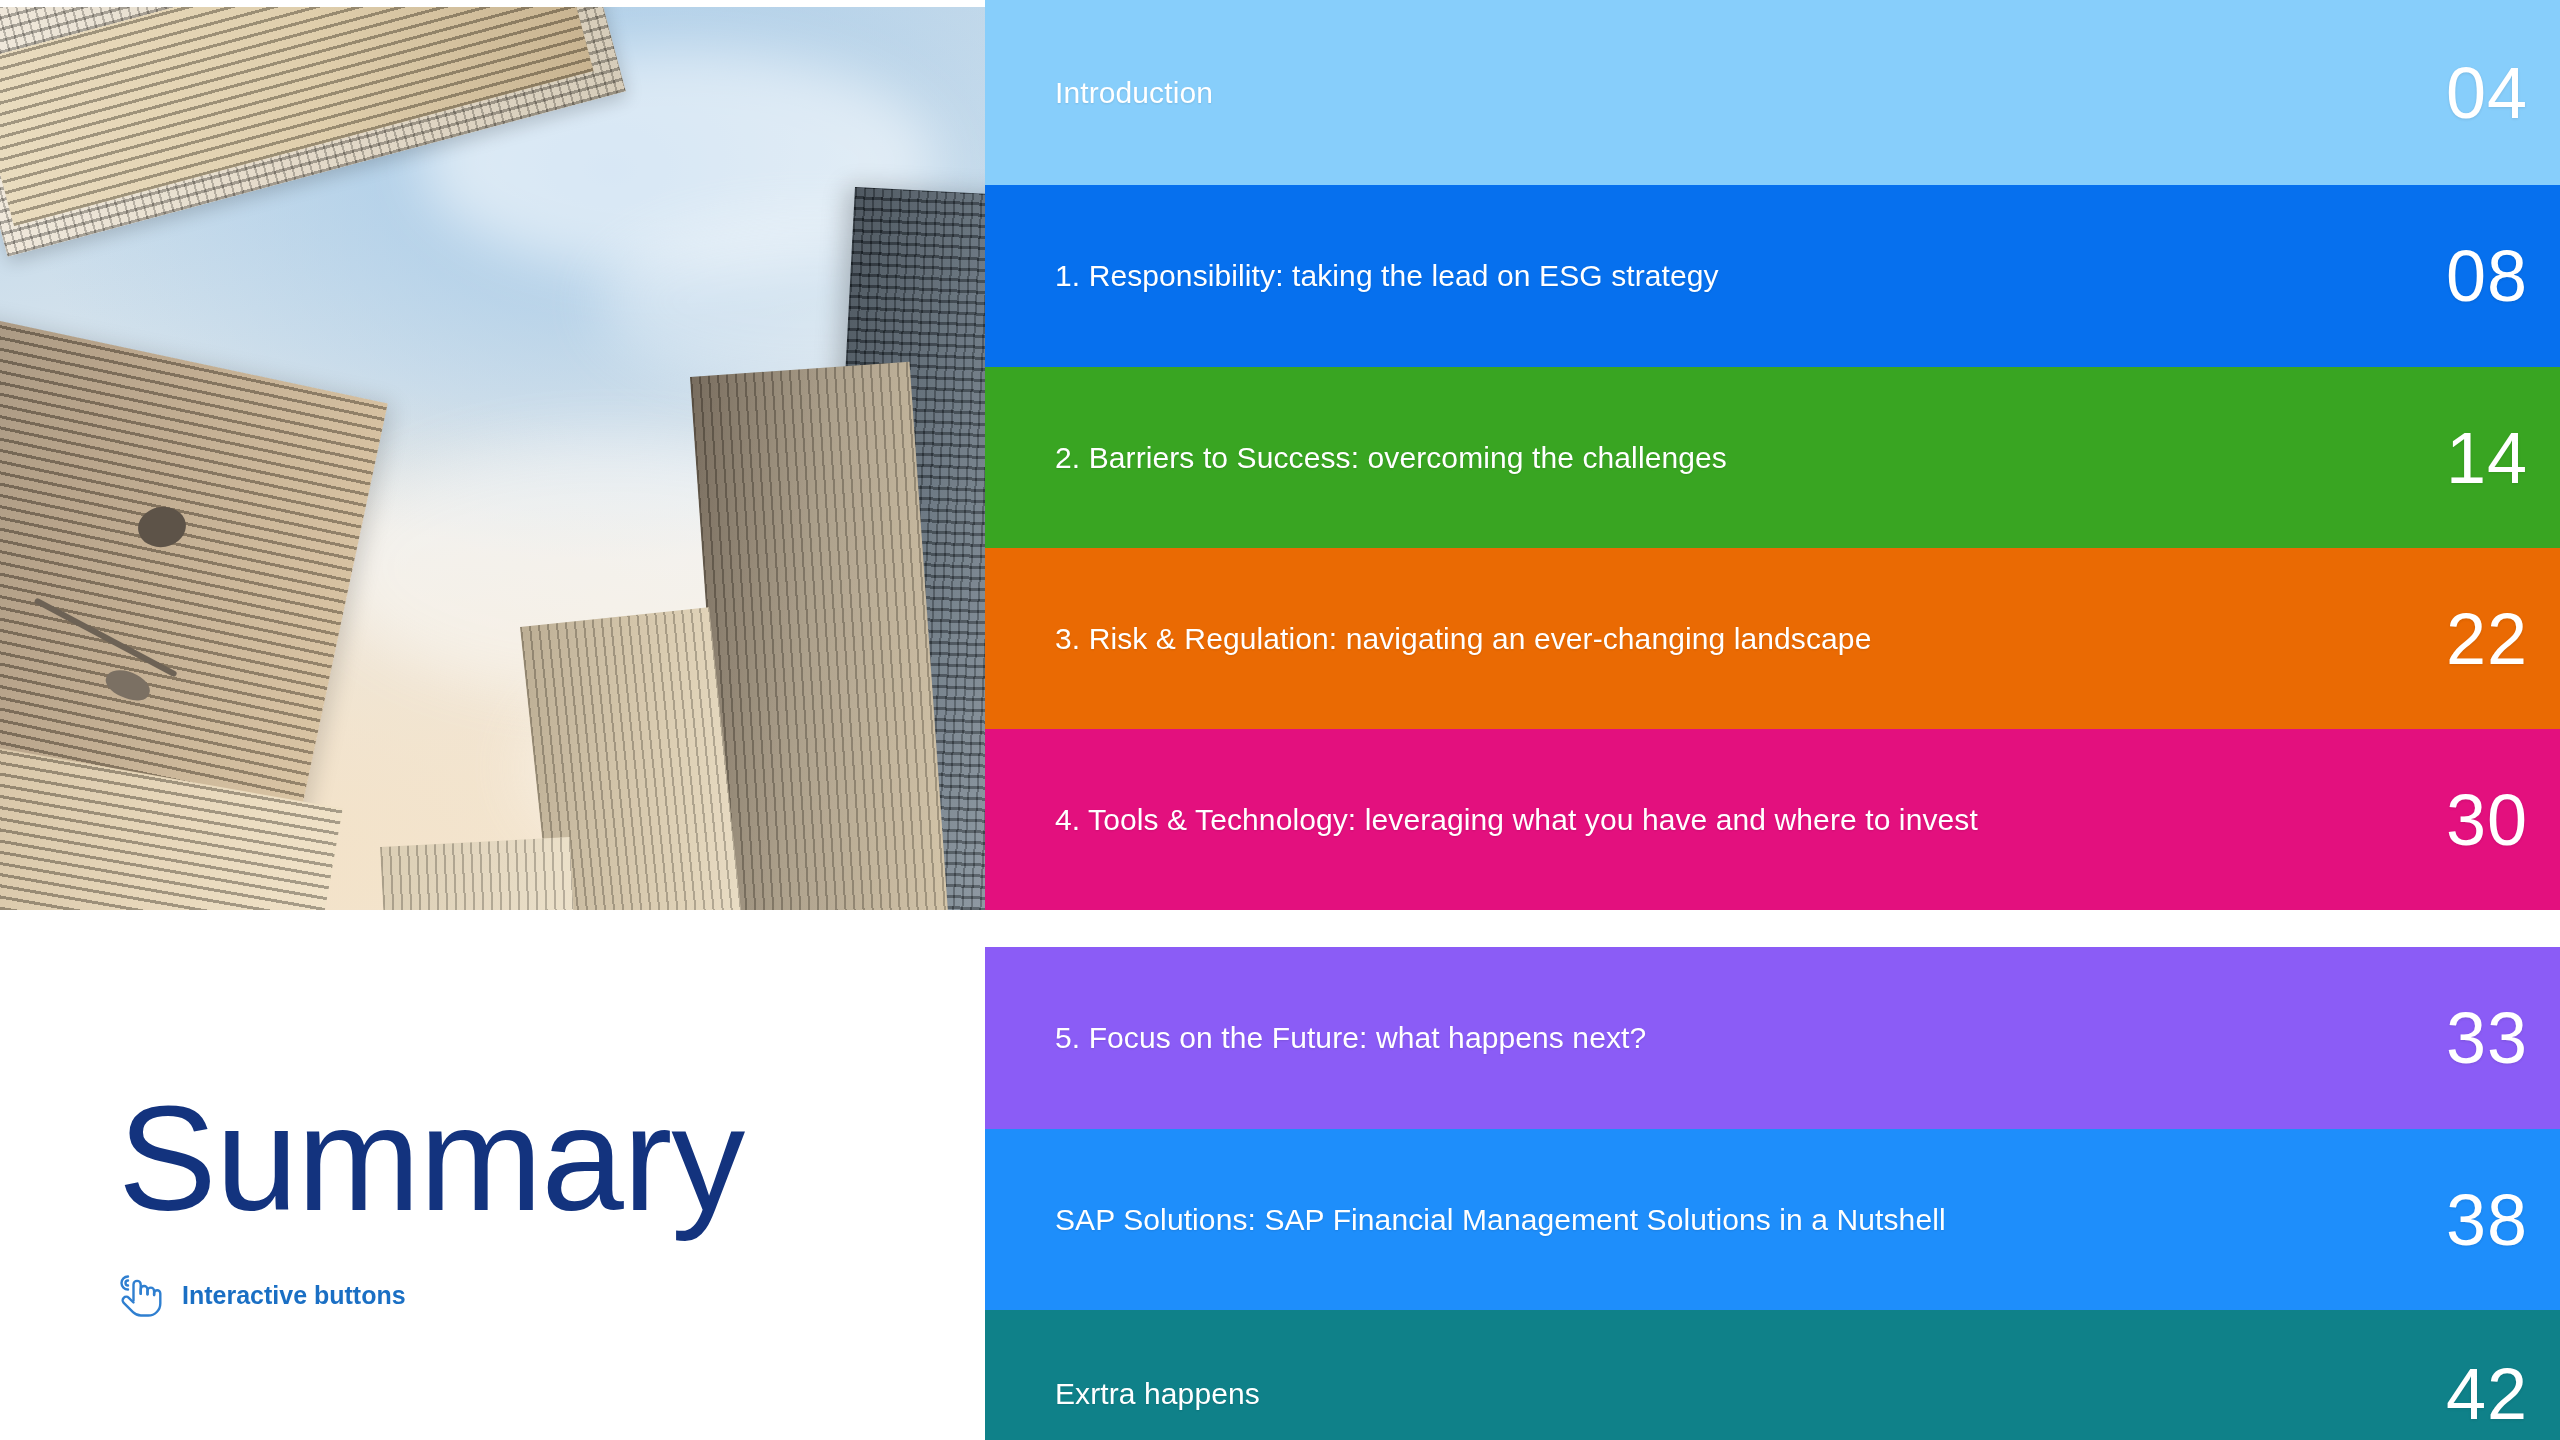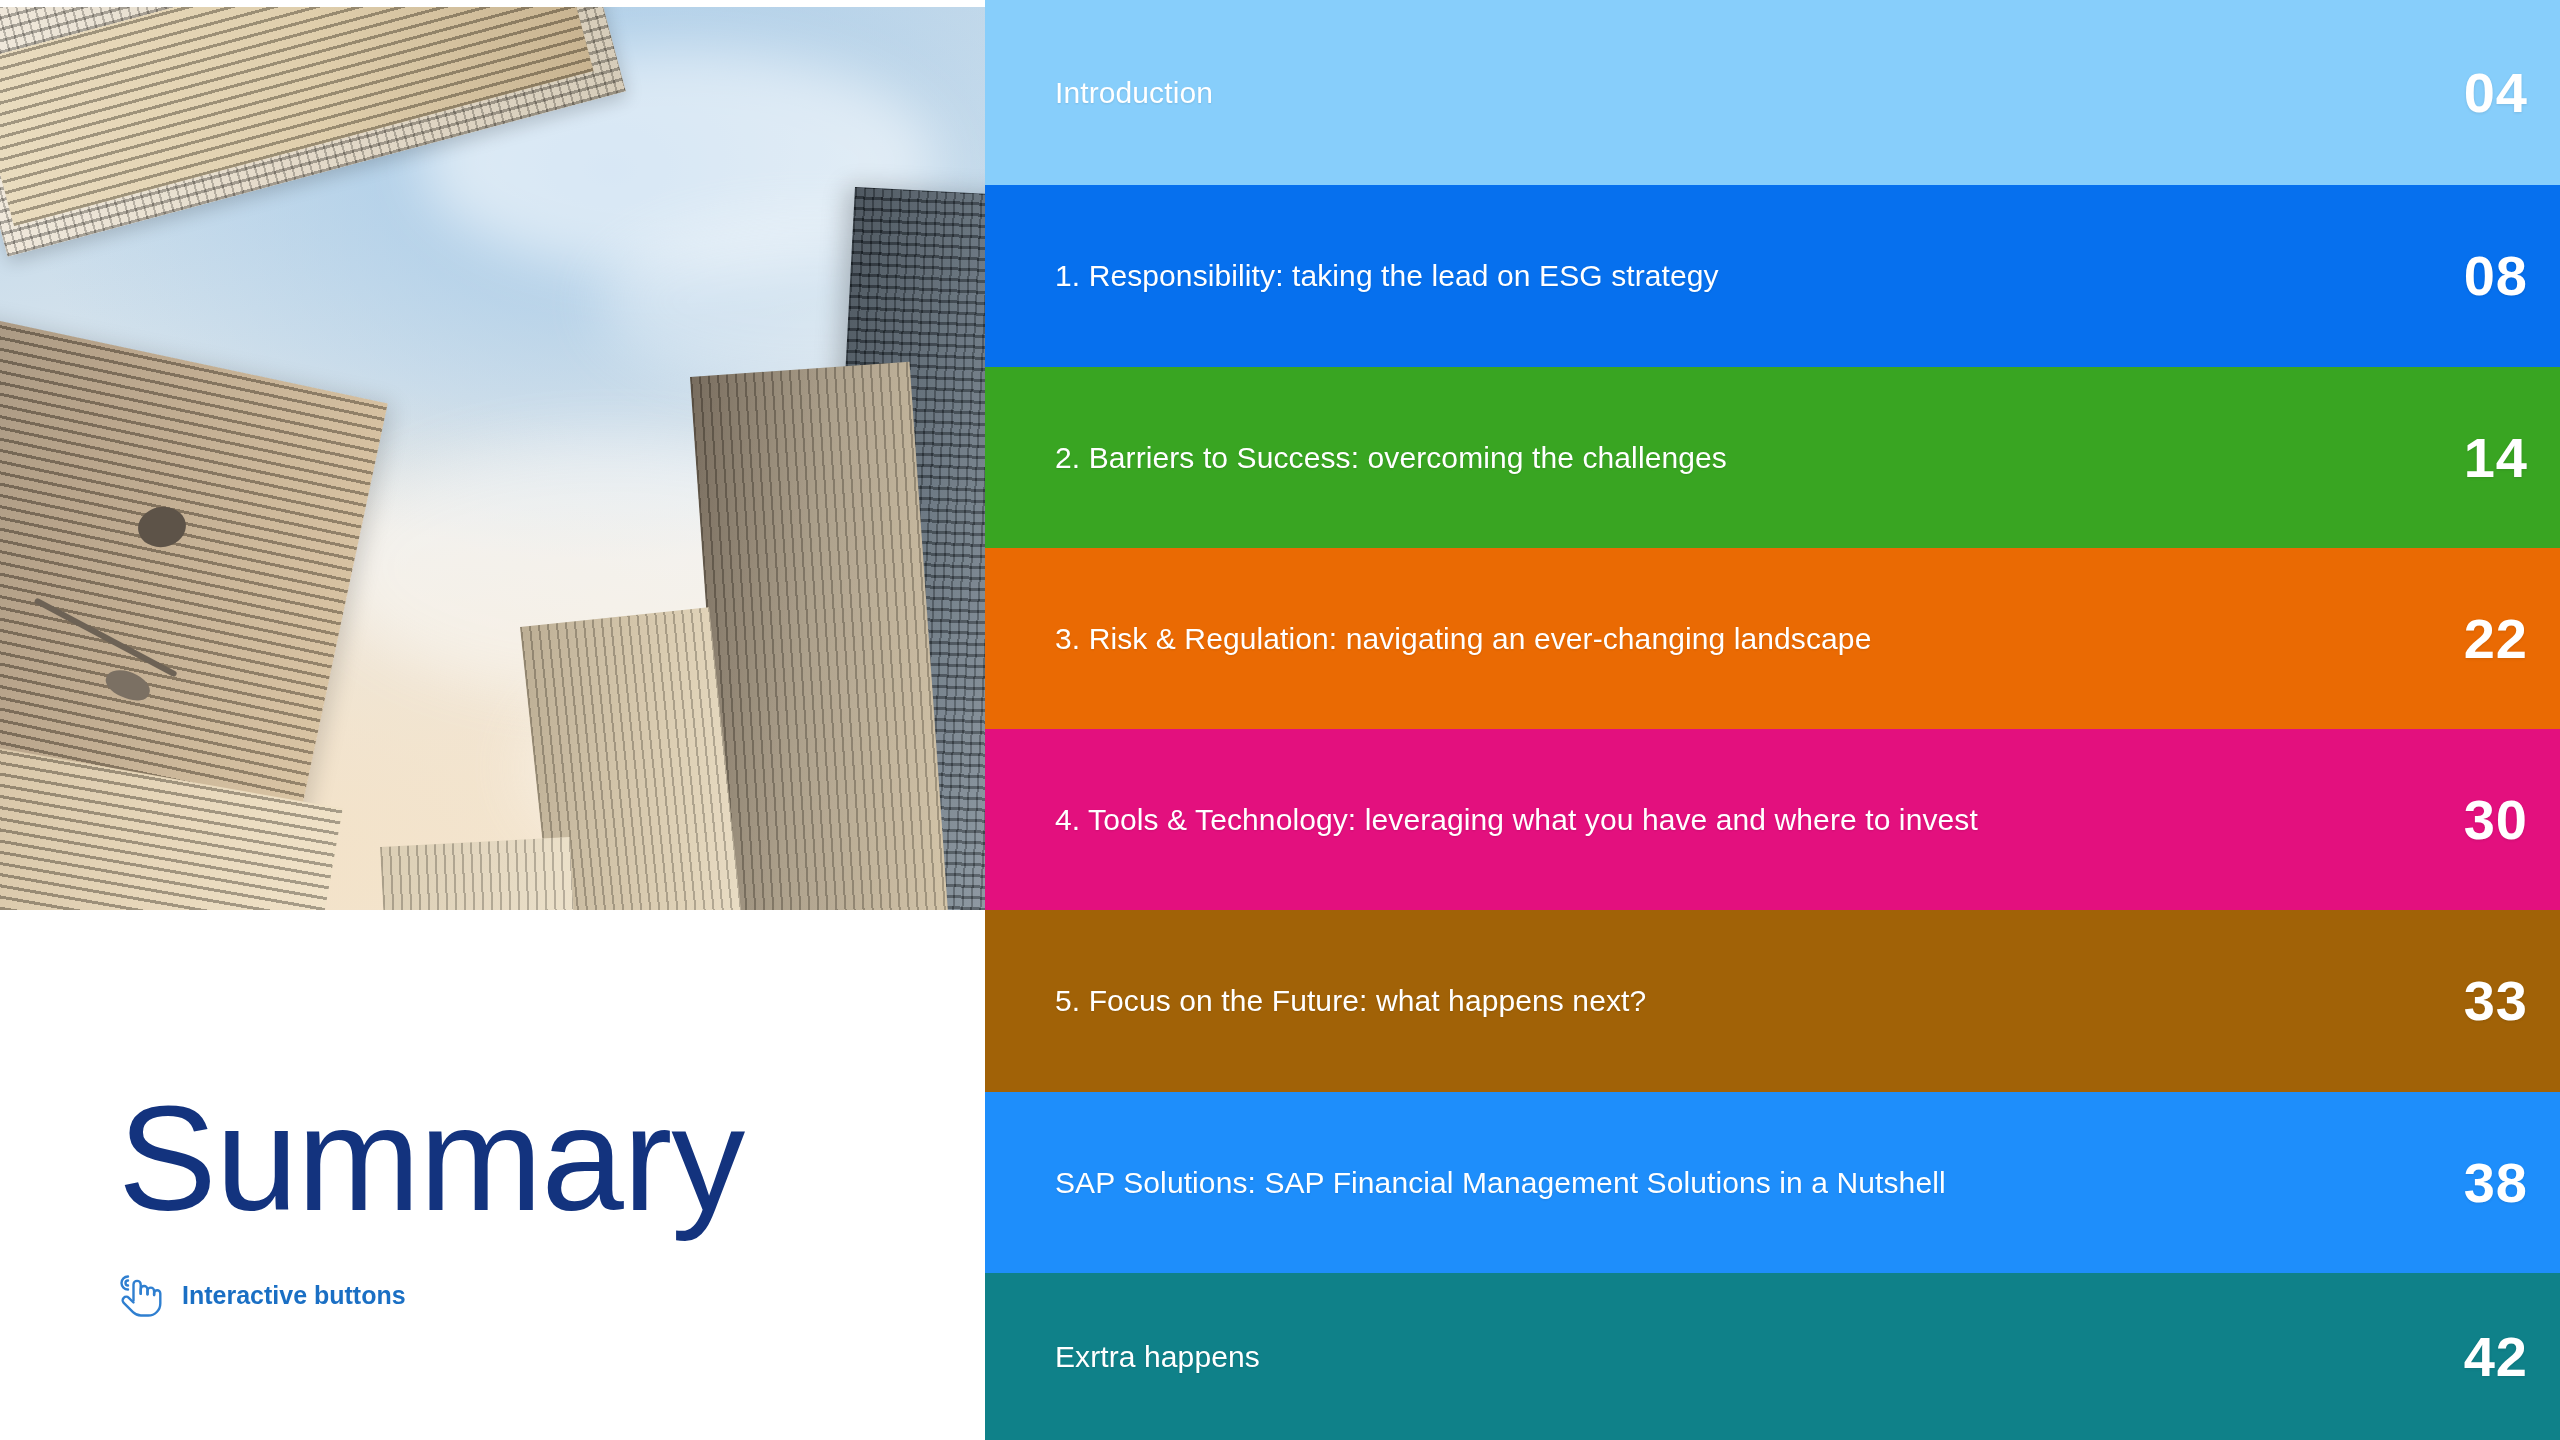--- a/index.html
+++ b/index.html
@@ -214,22 +214,22 @@
     flex:1 1 auto;
     font-size:30px;
     font-weight:400;
     line-height:1.2;
     letter-spacing:0.1px;
     white-space:nowrap;
     text-shadow:0 1px 2px rgba(0,0,0,0.10);
   }
   .toc-number {
     flex:0 0 auto;
-    font-size:56px;
-    font-weight:700;
+    font-size:72px;
+    font-weight:400;
     line-height:1;
     letter-spacing:1px;
     text-align:right;
     min-width:140px;
     text-shadow:0 1px 3px rgba(0,0,0,0.10);
   }
 </style>
 </head>
 <body>
 
@@ -317,21 +317,21 @@
     <div class="toc-row" style="background: rgb(234, 106, 3); color: rgb(255, 255, 255); height: 181px; flex: 0 0 181px;">
       <span class="toc-label">3. Risk &amp; Regulation: navigating an ever-changing landscape</span>
       <span class="toc-number">22</span>
     </div>
 
     <div class="toc-row" style="background: rgb(227, 16, 126); color: rgb(255, 255, 255); height: 181px; flex: 0 0 181px;">
       <span class="toc-label">4. Tools &amp; Technology: leveraging what you have and where to invest</span>
       <span class="toc-number">30</span>
     </div>
 
-    <div class="toc-row" style="background: #a16207; color: rgb(255, 255, 255); height: 182px; flex: 0 0 182px;">
+    <div class="toc-row" style="background: #8b5cf6; color: rgb(255, 255, 255); height: 182px; flex: 0 0 182px; margin-top: 37px;">
       <span class="toc-label">5. Focus on the Future: what happens next?</span>
       <span class="toc-number">33</span>
     </div>
 
     <div class="toc-row" style="background: rgb(30, 142, 251); color: rgb(255, 255, 255); height: 181px; flex: 0 0 181px;">
       <span class="toc-label">SAP Solutions: SAP Financial Management Solutions in a Nutshell</span>
       <span class="toc-number">38</span>
     </div>
 
     <div class="toc-row" style="background: rgb(15, 129, 137); color: rgb(255, 255, 255); height: 167px; flex: 0 0 167px;">

